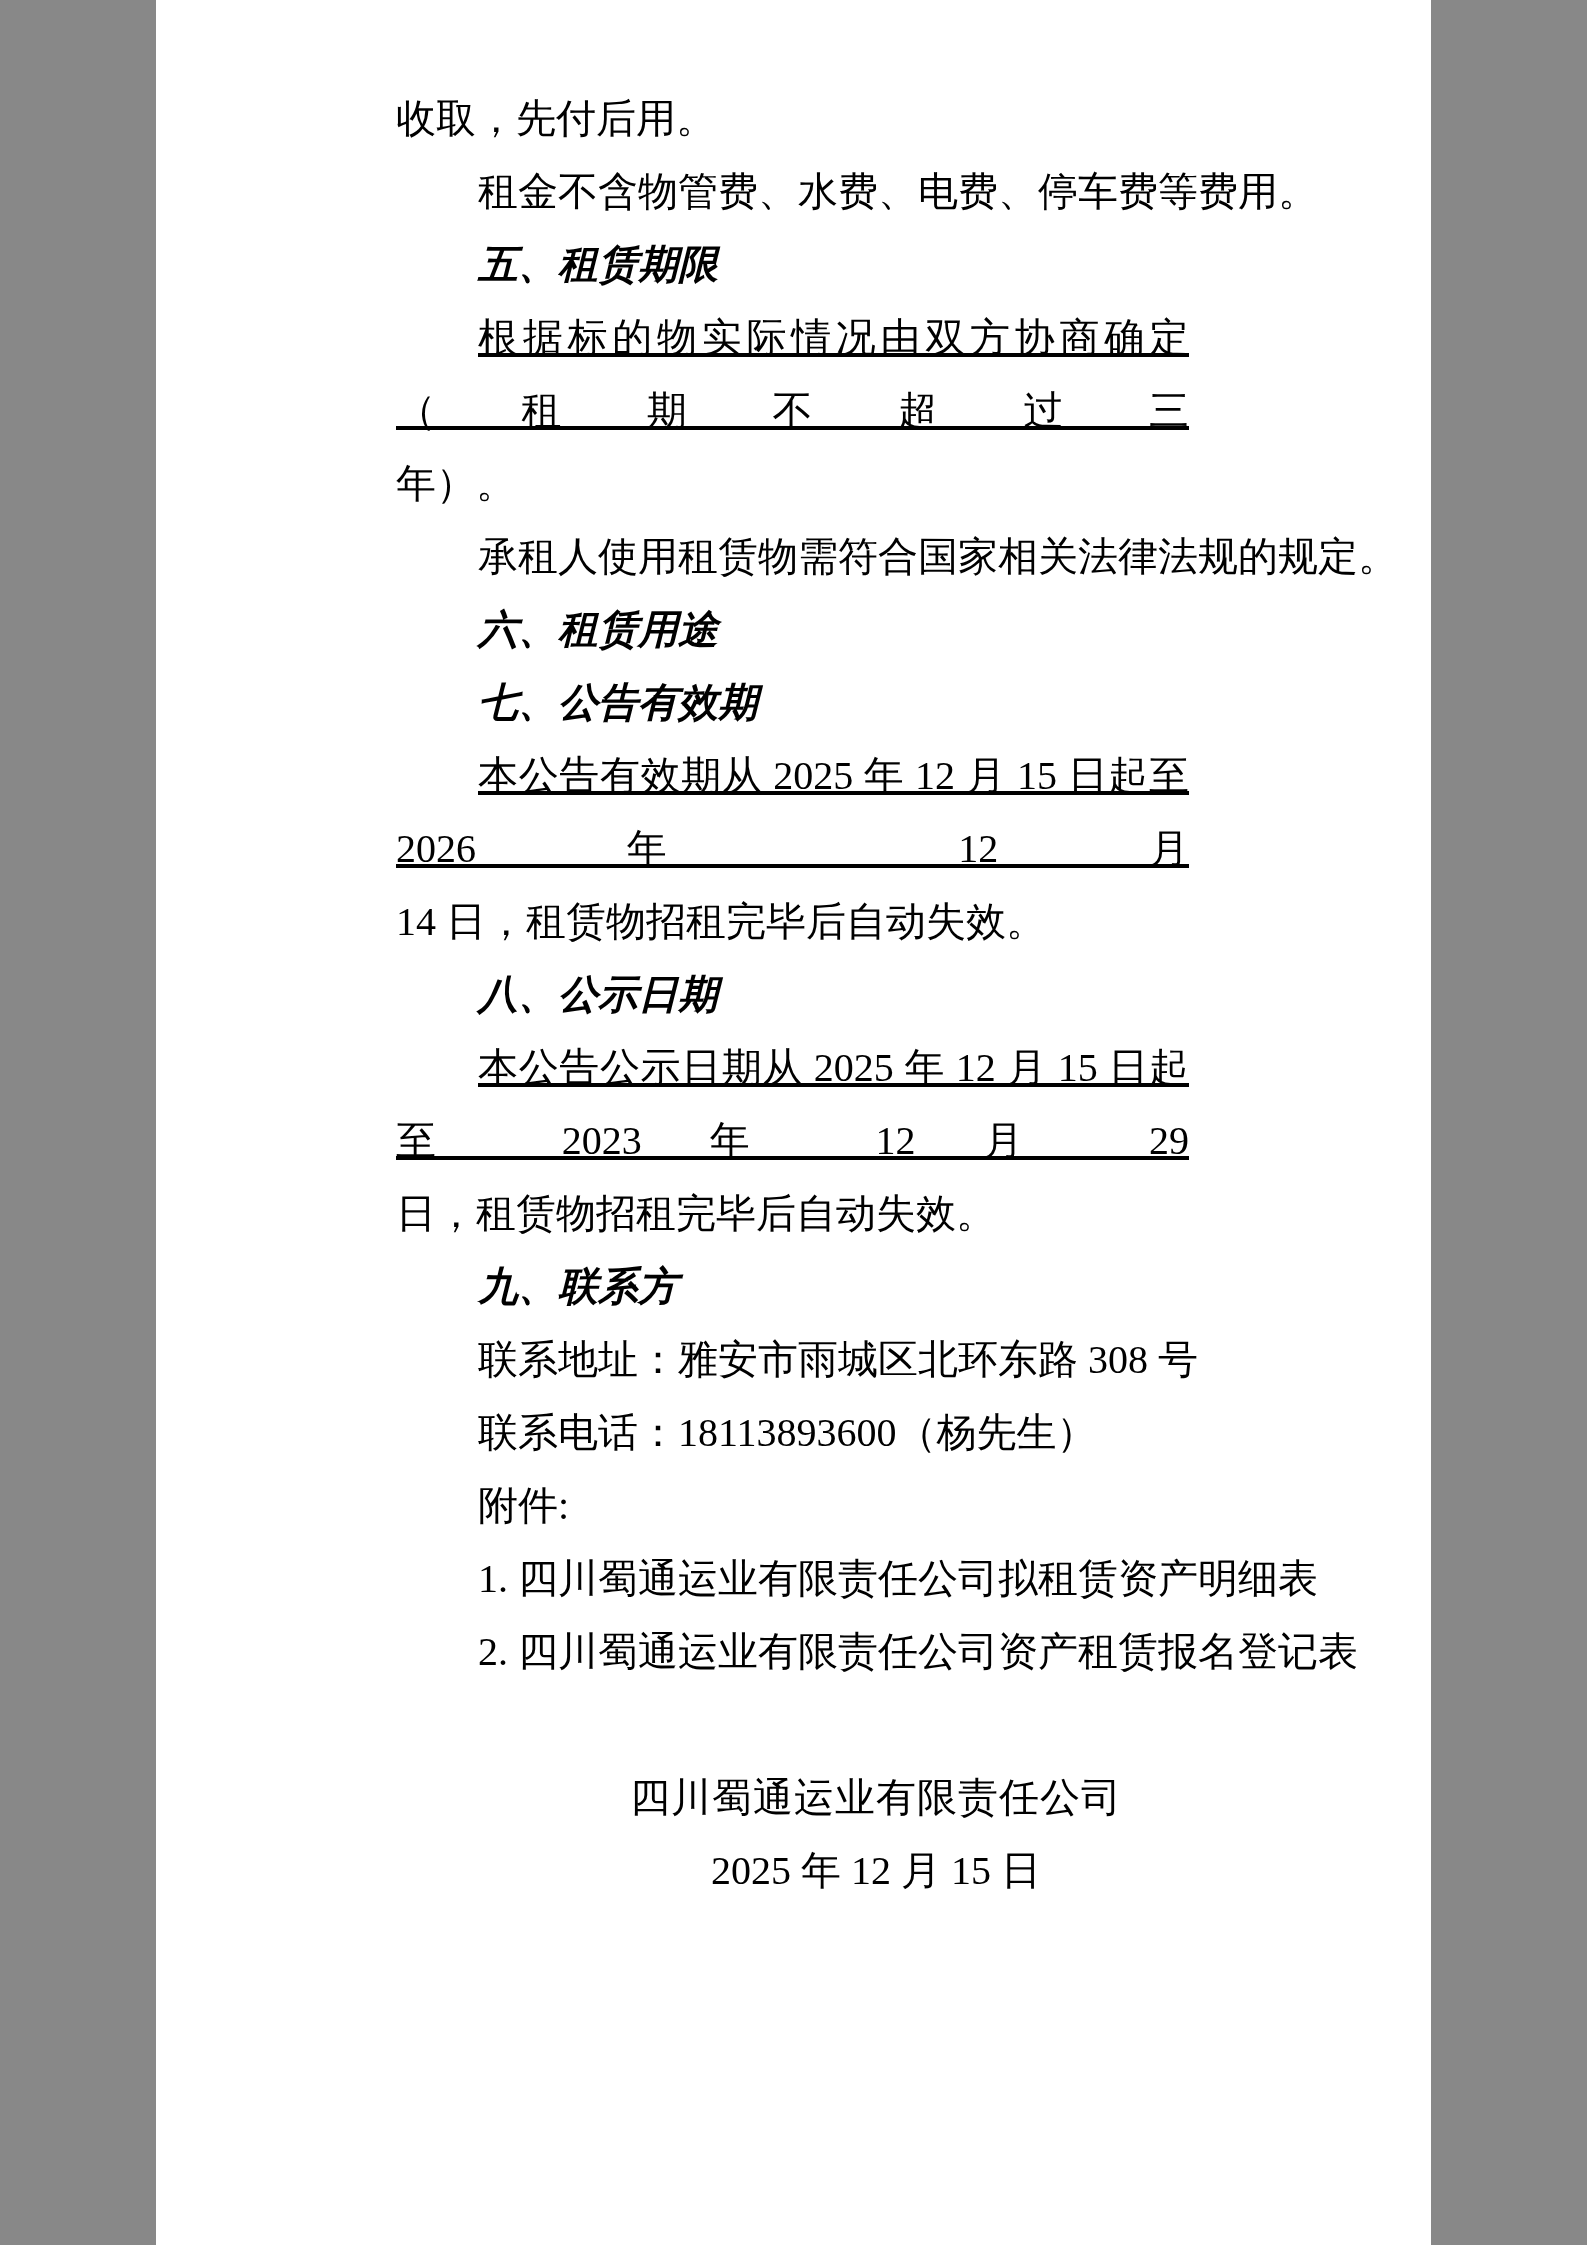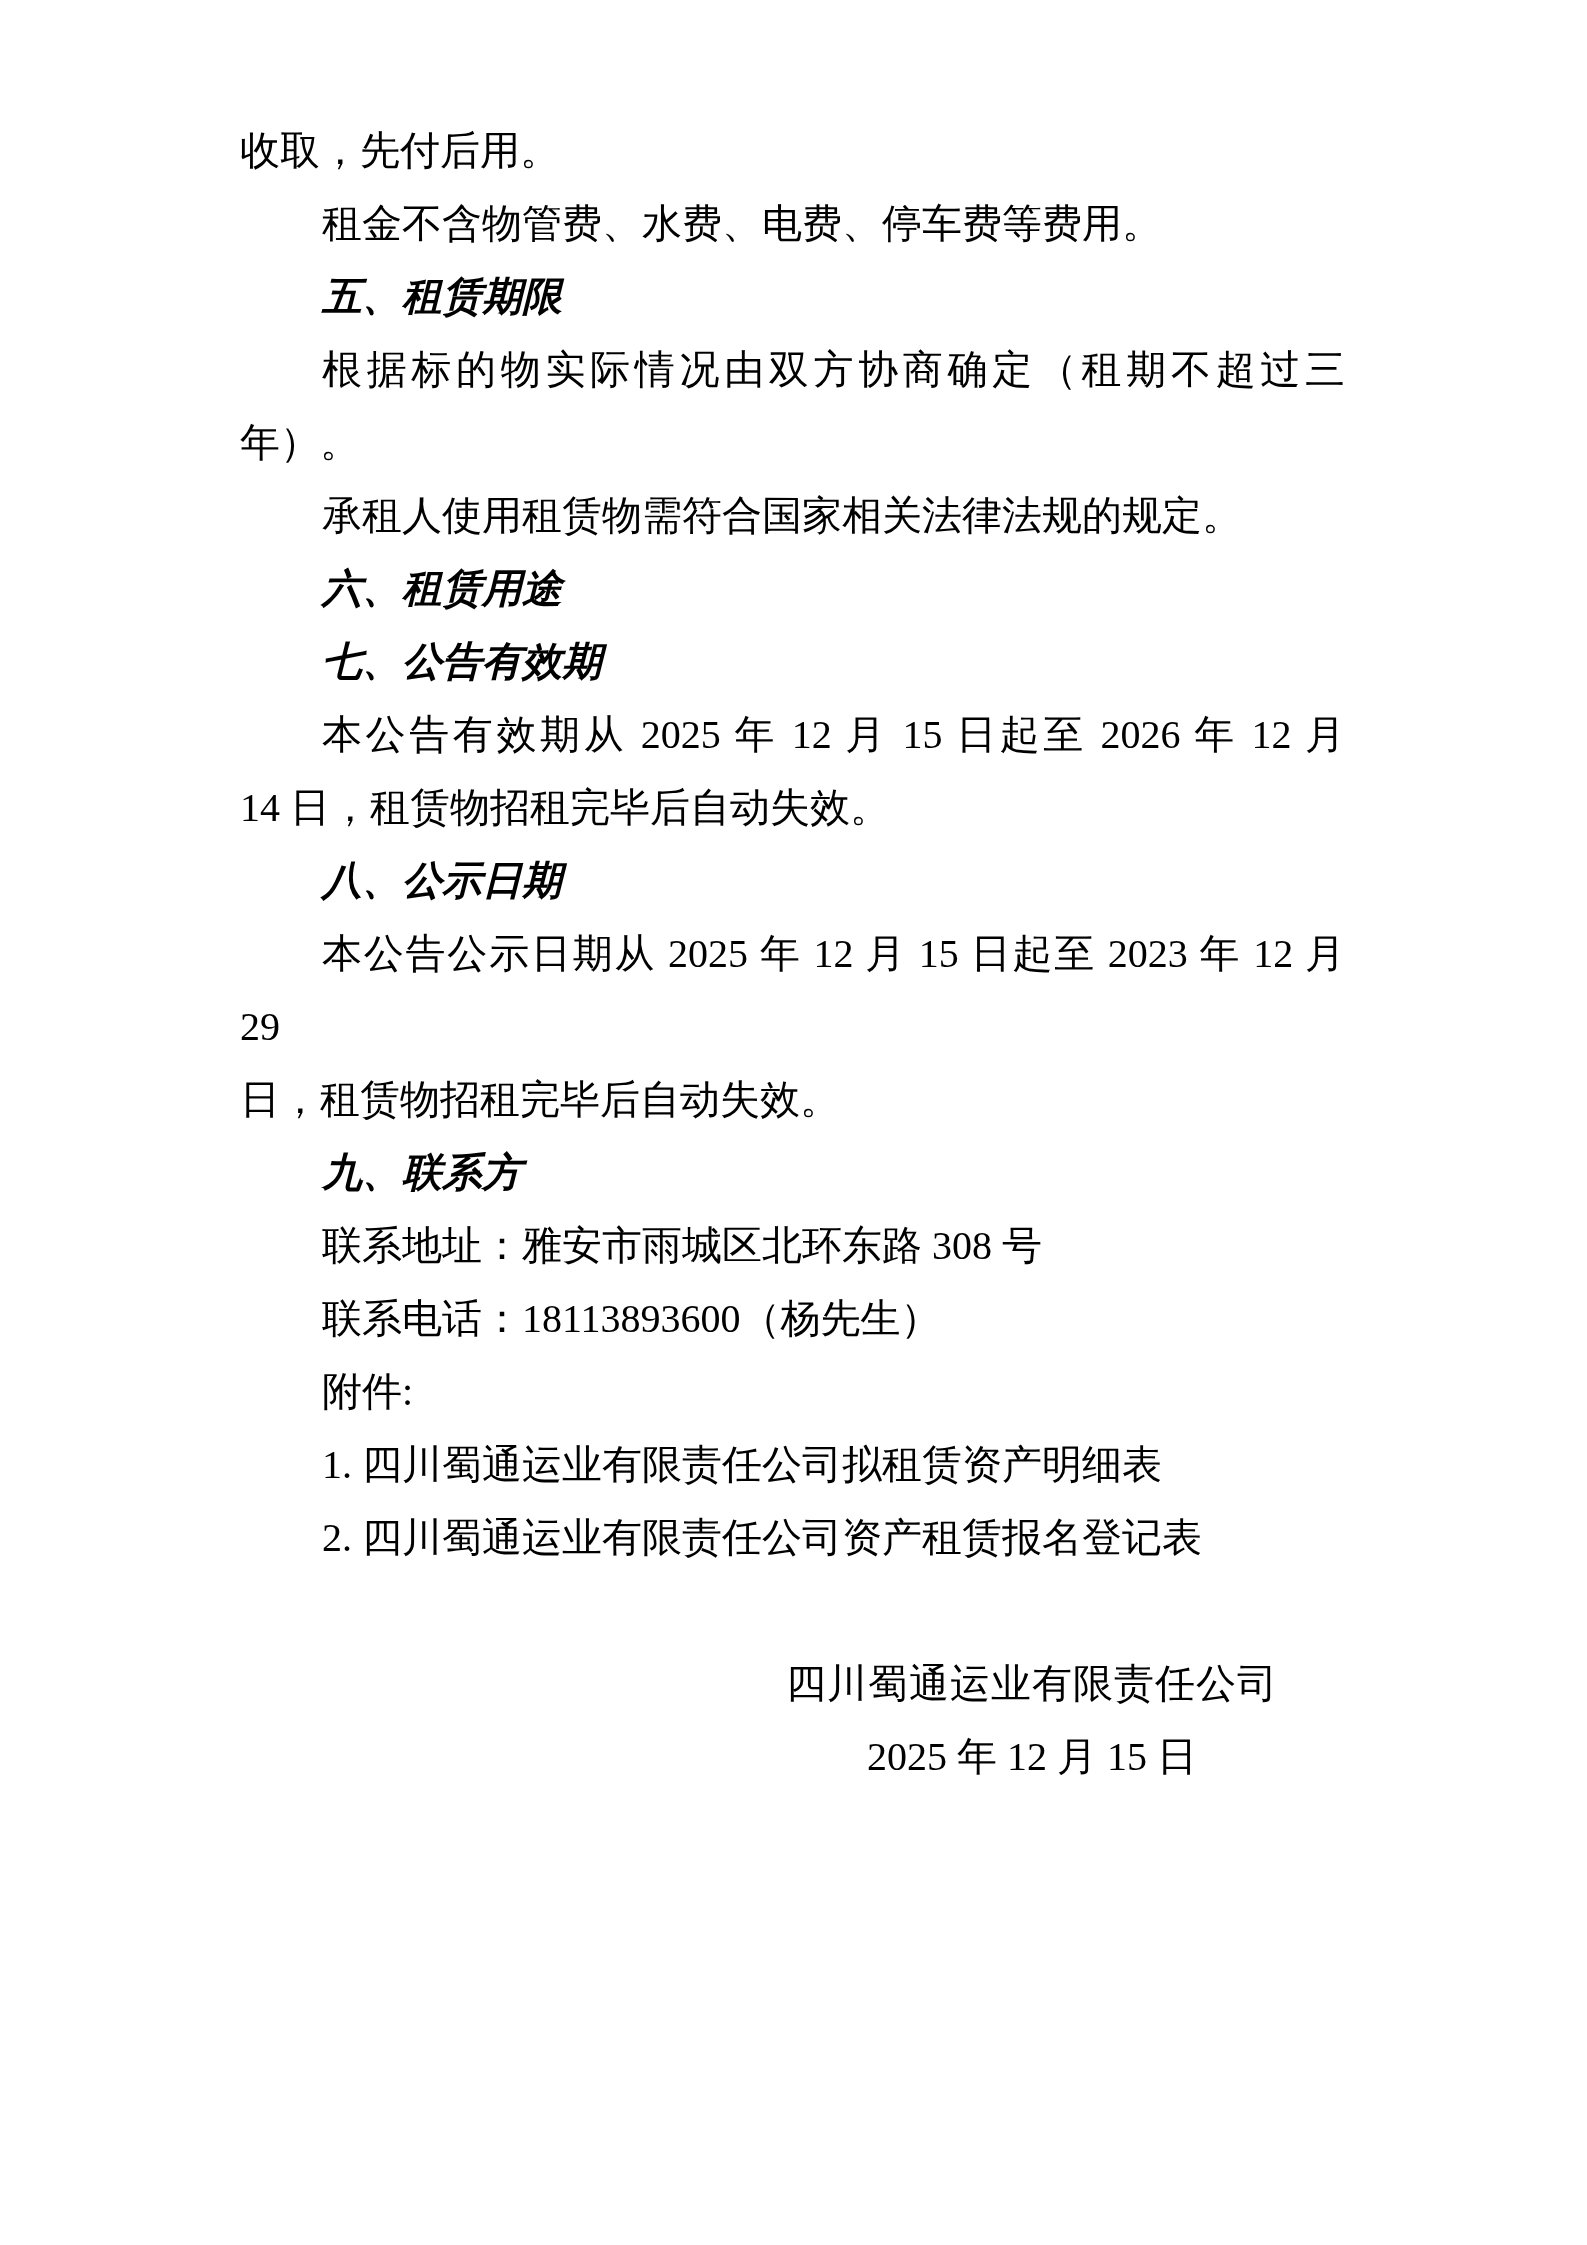--- a/index.html
+++ b/index.html
@@ -2,27 +2,27 @@
 <html><head>
 <meta charset="utf-8">
 <style>
   html, body {
     margin: 0;
     padding: 0;
     background: #888;
   }
   .page {
     position: relative;
-    width: 1587px;
+    width: 1275px;
     height: 2245px;
     margin: 0 auto;
     background: #ffffff;
     color: #000000;
     box-sizing: border-box;
-    padding: 114px 242px 0 240px;
+    padding: 82px 242px 0 240px;
     font-family: "Liberation Serif", "DejaVu Serif", serif;
     font-size: 40px;
     overflow: hidden;
   }
   .line {
     line-height: 73px;
     white-space: nowrap;
   }
   
   .ind { text-indent: 82px; }
@@ -30,20 +30,21 @@
   .hd {
     font-family: "Liberation Sans", "DejaVu Sans", sans-serif;
     font-weight: 700;
     font-style: italic;
   }
   
   .just {
     white-space: normal;
     text-align: justify;
     text-align-last: justify;
+    text-decoration: underline;
   }
   
   .signature {
     margin-top: 73px;
     width: fit-content;
     margin-left: auto;
     margin-right: 67px;
     text-align: center;
   }
   .signature .line { white-space: nowrap; }

